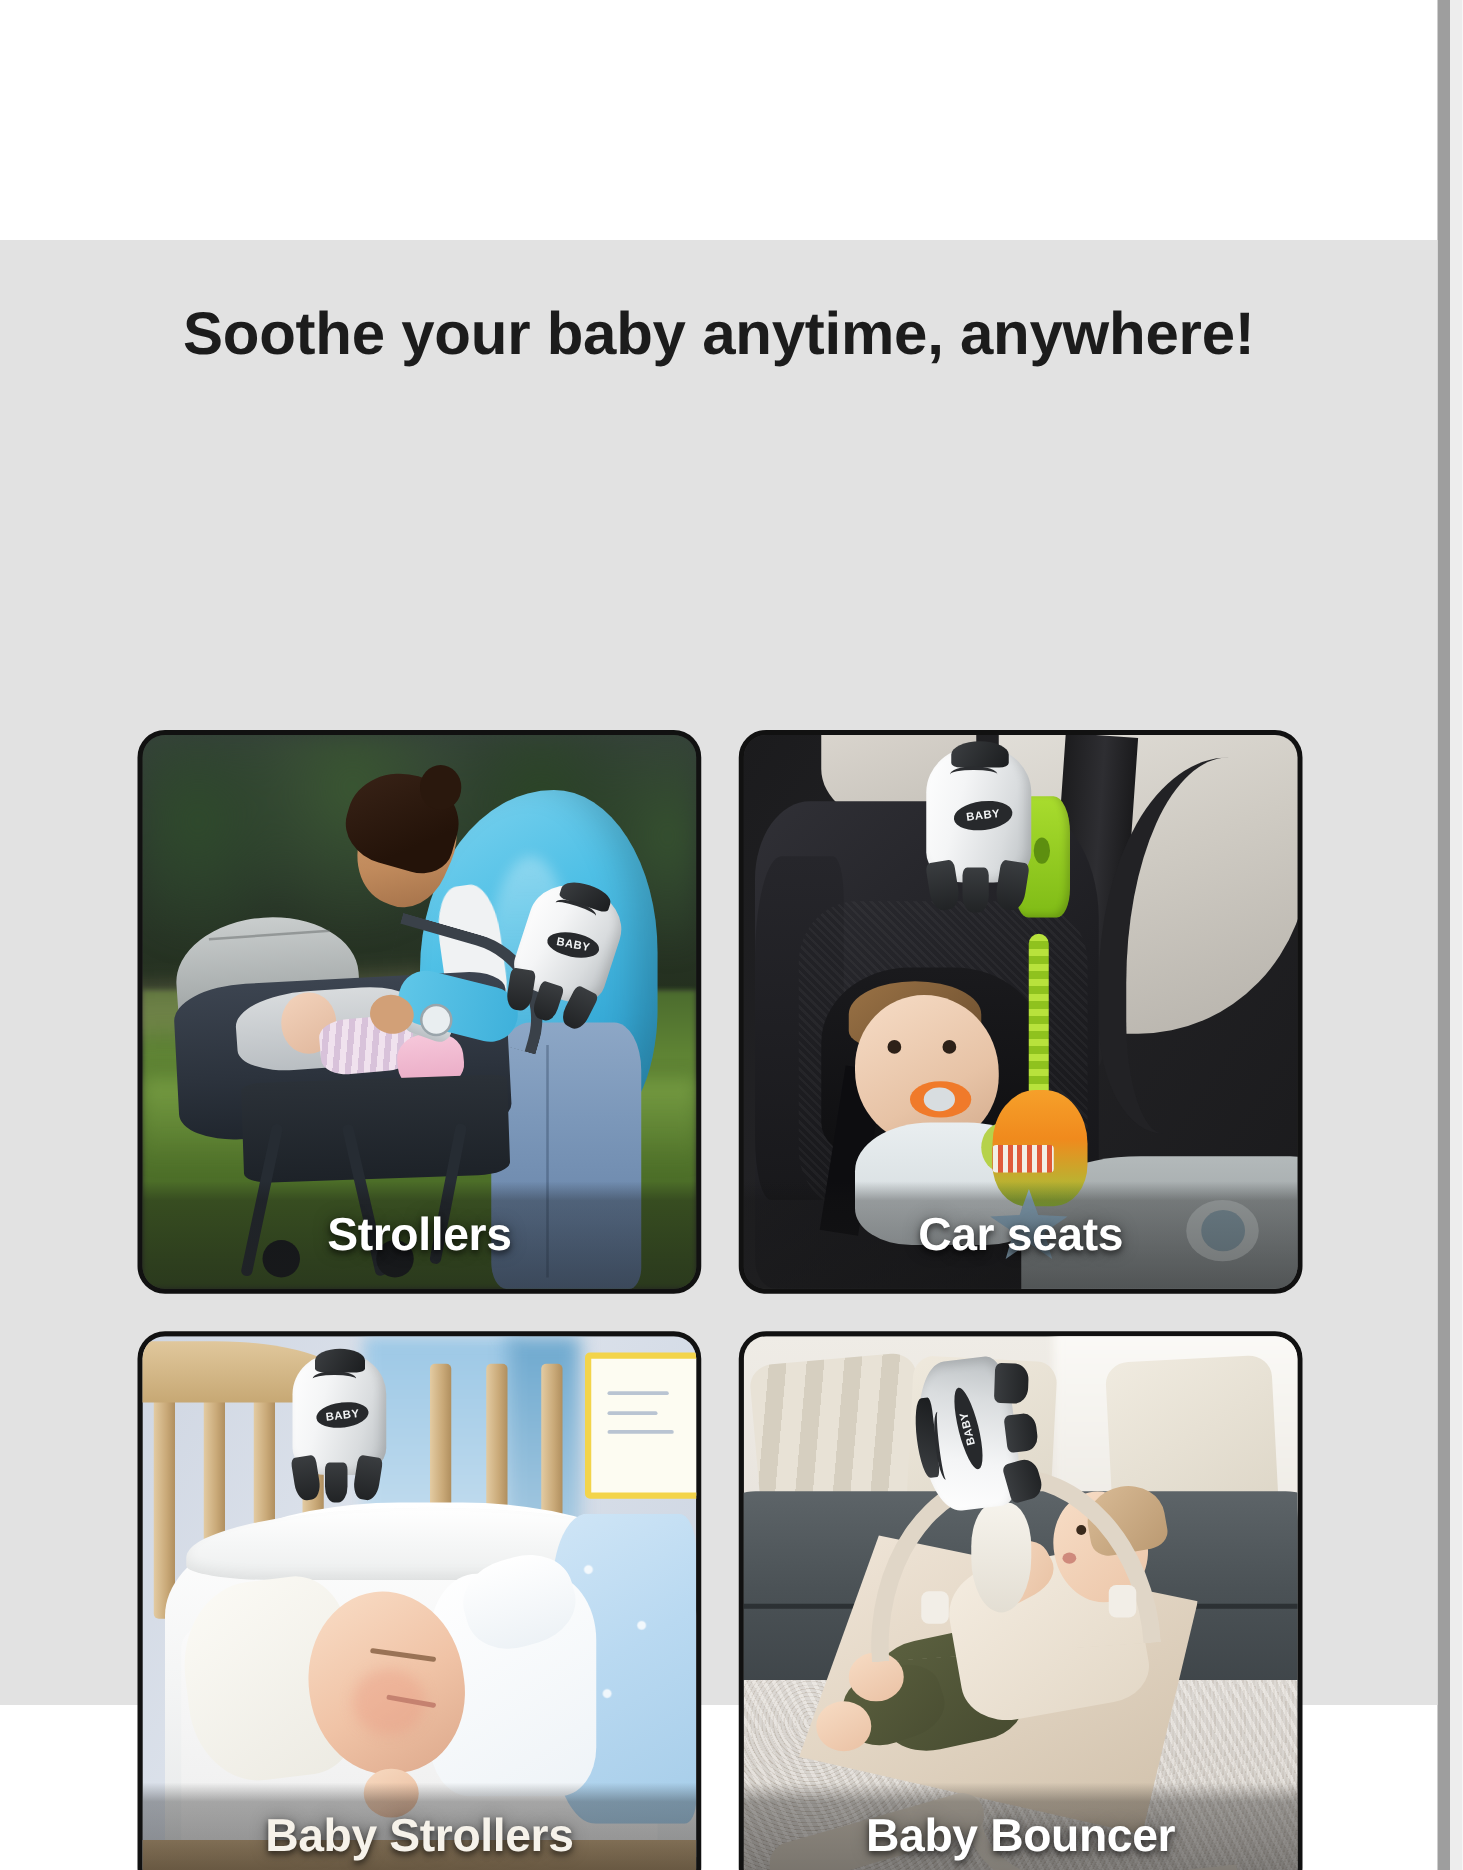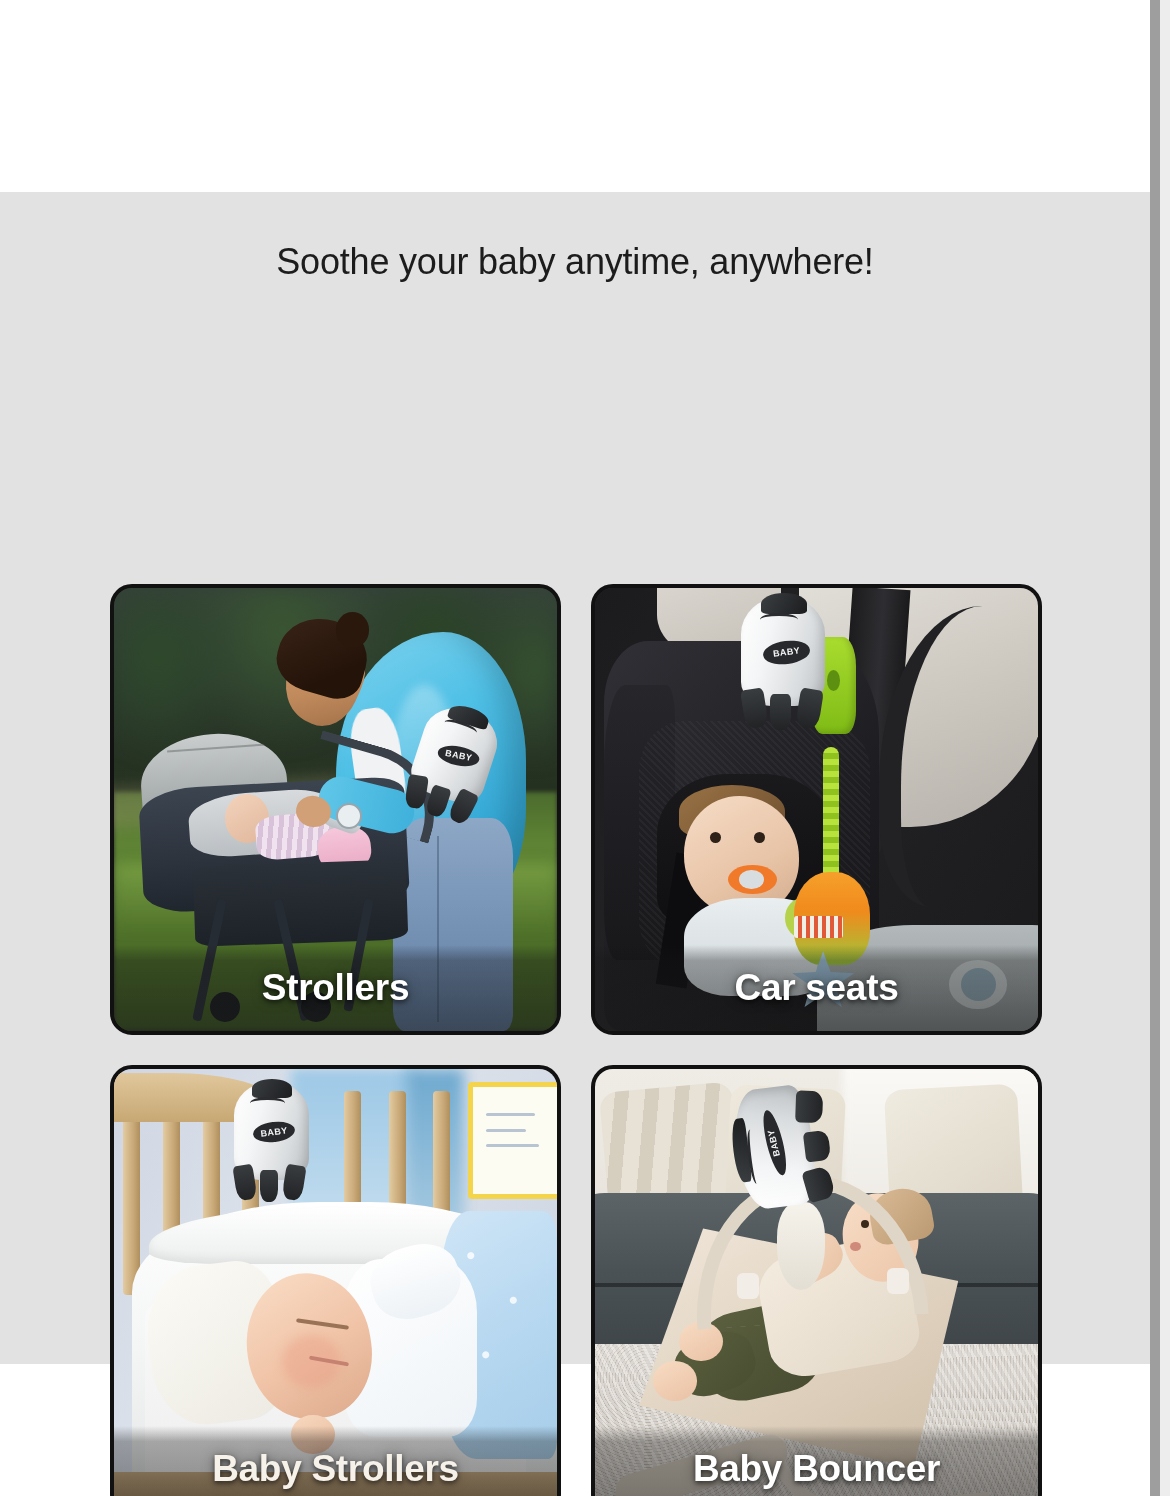--- a/index.html
+++ b/index.html
@@ -62,23 +62,23 @@
     margin: 0;
     font-size: 57px;
     line-height: 1.05;
     font-weight: bold;
     letter-spacing: -0.6px;
     color: #141414;
     font-family: "Liberation Sans", sans-serif;
   }
   #subhead {
     margin: 14px 0 0 0;
-    font-size: 36px;
+    font-size: 48px;
     line-height: 1.1;
-    font-weight: normal;
+    font-weight: bold;
     color: #1c1c1c;
     letter-spacing: -0.2px;
     font-family: "Liberation Sans", sans-serif;
   }
 
   
   #card-grid {
     position: absolute;
     left: 110px;
     top: 392px;

